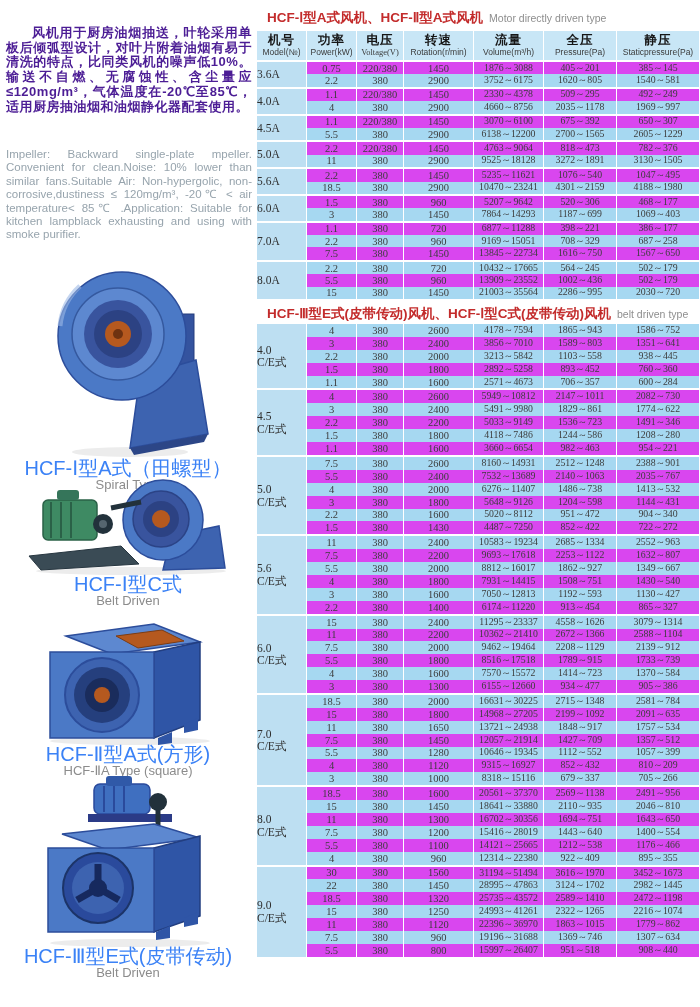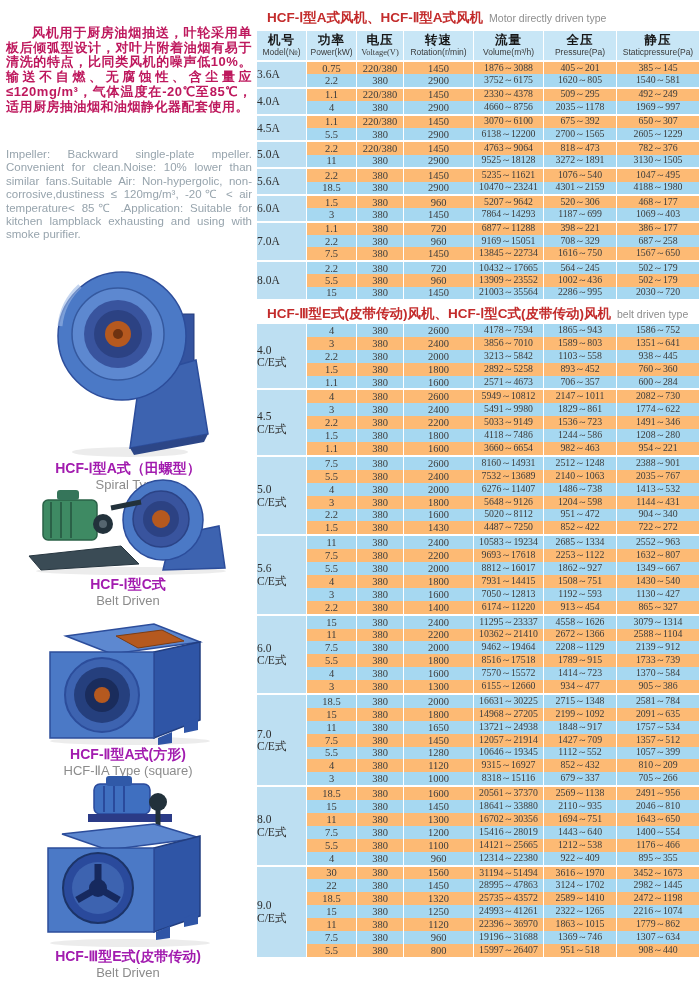--- a/index.html
+++ b/index.html
@@ -3,27 +3,27 @@
 <meta charset="utf-8">
 <style>
   * { margin:0; padding:0; box-sizing:border-box; }
   html,body { background:#fff; }
   .page { position:relative; width:700px; height:1007px; background:#fff; overflow:hidden;
           font-family:"Liberation Sans", sans-serif; }
 
   
   .left-col { position:absolute; left:0; top:0; width:256px; height:1007px; }
   .intro-zh { position:absolute; top:26px; left:6px; width:246px;
-              font-size:13px; line-height:14.7px; font-weight:bold; color:#be185d;
+              font-size:13px; line-height:14.7px; font-weight:bold; color:#4c1d95;
               text-align:justify; text-indent:2em; letter-spacing:0.5px; }
   .intro-en { position:absolute; top:148px; left:6px; width:246px;
               font-size:11.5px; line-height:13.4px; color:#97a4ad; text-align:justify; }
   .figure { position:absolute; left:0; width:256px; text-align:center; }
   .fig1 { top:256px; } .fig2 { top:478px; } .fig3 { top:612px; } .fig4 { top:776px; }
-  .cap-zh { font-size:14px; font-weight:bold; color:#a21caf; line-height:17px; }
+  .cap-zh { font-size:20px; font-weight:normal; color:#3b82f6; line-height:17px; }
   .cap-en { font-size:13px; color:#8c8c8c; line-height:15px; }
   .figure svg { display:block; margin:0 auto; }
 
   
   .right-col { position:absolute; left:257px; top:8px; width:442px; }
   .t-title { height:18px; line-height:18px; white-space:nowrap; }
   .t-title .zh { color:#c32b2b; font-weight:bold; font-size:13.5px;padding-left:10px; }
   .t-title .en { color:#8e8e8e; font-size:10.5px; margin-left:6px; }
   .t2-title { margin-top:5px; }
 
@@ -36,21 +36,21 @@
   .tbody { margin-top:2px; }
   .group { display:flex; margin-bottom:2px; }
   .model-cell { width:50px; background:#bddff2; border-right:1px solid #fff;
                 display:flex; flex-direction:column; align-items:flex-start; justify-content:center;
                 font-family:"Liberation Serif", serif; font-size:11.5px; color:#2e2e2e; line-height:12.5px; }
   .rows { flex:1; }
   .row { display:flex; }
   .t1 .row { height:12.4px; }
   .t2 .row { height:12.9px; }
   .row.b { background:#a6d8f1; }
-  .row.w { background:#fdba74; }
+  .row.w { background:#d946ef; }
   .cell { display:flex; align-items:center; justify-content:center;
           border-right:1px solid #fff; overflow:hidden;
           font-family:"Liberation Serif", serif; font-size:10.5px; color:#3c3c3c; }
   .cell:last-child { border-right:none; }
   .c1 { width:50px; } .c2 { width:47px; } .c3 { width:70px; }
   .c4 { width:70px; font-size:9.8px; } .c5 { width:73px; font-size:9.8px; } .c6 { width:82px; font-size:9.8px; }
   .hc0 { width:50px; } .hc1 { width:50px; } .hc2 { width:47px;font-family:Liberation Serif, serif; } .hc3 { width:70px; }
   .hc4 { width:70px; } .hc5 { width:73px; } .hc6 { width:82px; }
 </style>
 </head>

